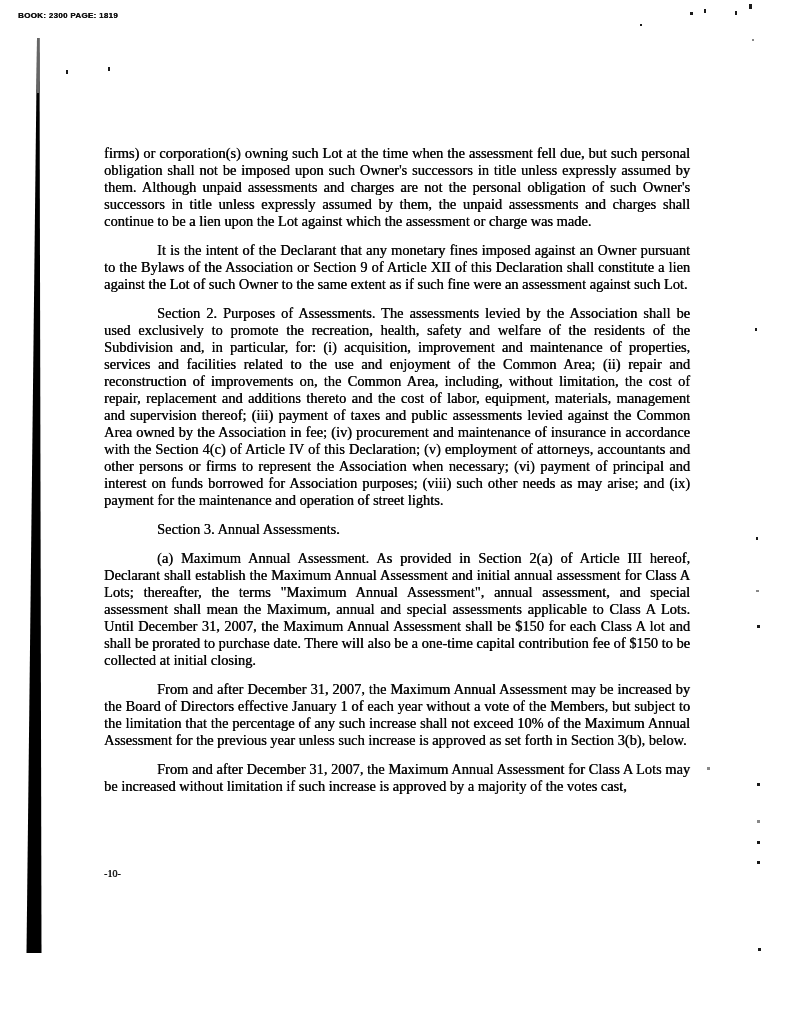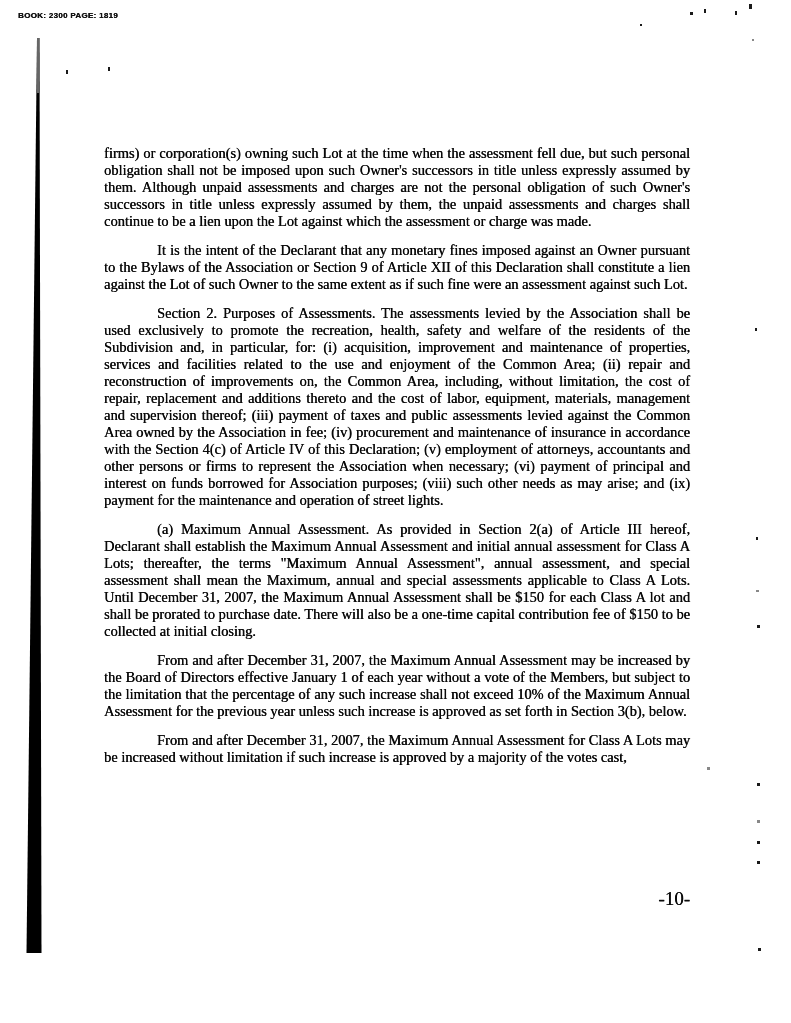--- a/index.html
+++ b/index.html
@@ -43,24 +43,24 @@
   }
   .indent {
     text-indent: 53px;
   }
   .u {
     text-underline-offset: 2px;
   }
   .page-number {
     position: absolute;
     left: 104px;
-    top: 888px;
+    top: 868px;
     width: 586px;
-    text-align: right;
-    font-size: 19px;
+    text-align: left;
+    font-size: 10px;
     text-shadow: 0.35px 0 0 currentColor;
   }
   .scan-bar {
     position: absolute;
     left: 0;
     top: 0;
     pointer-events: none;
   }
   .speck {
     position: absolute;
@@ -100,20 +100,21 @@
   <span class="speck" style="left:758px;top:948px;width:3px;height:3px;"></span>
 
   <div class="textcol">
 
     <p class="para">firms) or corporation(s) owning such Lot at the time when the assessment fell due, but such personal obligation shall not be imposed upon such Owner's successors in title unless expressly assumed by them. Although unpaid assessments and charges are not the personal obligation of such Owner's successors in title unless expressly assumed by them, the unpaid assessments and charges shall continue to be a lien upon the Lot against which the assessment or charge was made.</p>
 
     <p class="para indent">It is the intent of the Declarant that any monetary fines imposed against an Owner pursuant to the Bylaws of the Association or Section 9 of Article XII of this Declaration shall constitute a lien against the Lot of such Owner to the same extent as if such fine were an assessment against such Lot.</p>
 
     <p class="para indent"><span class="u">Section 2</span><span>. </span><span class="u">Purposes of Assessments</span><span>. The assessments levied by the Association shall be used exclusively to promote the recreation, health, safety and welfare of the residents of the Subdivision and, in particular, for: (i) acquisition, improvement and maintenance of properties, services and facilities related to the use and enjoyment of the Common Area; (ii) repair and reconstruction of improvements on, the Common Area, including, without limitation, the cost of repair, replacement and additions thereto and the cost of labor, equipment, materials, management and supervision thereof; (iii) payment of taxes and public assessments levied against the Common Area owned by the Association in fee; (iv) procurement and maintenance of insurance in accordance with the Section 4(c) of Article IV of this Declaration; (v) employment of attorneys, accountants and other persons or firms to represent the Association when necessary; (vi) payment of principal and interest on funds borrowed for Association purposes; (viii) such other needs as may arise; and (ix) payment for the maintenance and operation of street lights.</span></p>
 
+    <p class="para indent"><span class="u">Section 3</span><span>. </span><span class="u">Annual Assessments</span><span>.</span></p>
 
     <p class="para indent"><span>(a) </span><span class="u">Maximum Annual Assessment</span><span>.  As provided in Section 2(a) of Article III hereof, Declarant shall establish the Maximum Annual Assessment and initial annual assessment for Class A Lots; thereafter, the terms "Maximum Annual Assessment", annual assessment, and special assessment shall mean the Maximum, annual and special assessments applicable to Class A Lots. Until December 31, 2007, the Maximum Annual Assessment shall be $150 for each Class A lot and </span><span class="u">shall</span><span> be prorated to purchase date.  There will also be a one-time capital contribution fee of $150 to be collected at initial closing.</span></p>
 
     <p class="para indent">From and after December 31, 2007, the Maximum Annual Assessment may be increased by the Board of Directors effective January 1 of each year without a vote of the Members, but subject to the limitation that the percentage of any such increase shall not exceed 10% of the Maximum Annual Assessment for the previous year unless such increase is approved as set forth in Section 3(b), below.</p>
 
     <p class="para indent">From and after December 31, 2007, the Maximum Annual Assessment for Class A Lots may be increased without limitation if such increase is approved by a majority of the votes cast,</p>
 
   </div>
 
   <div class="page-number">-10-</div>

